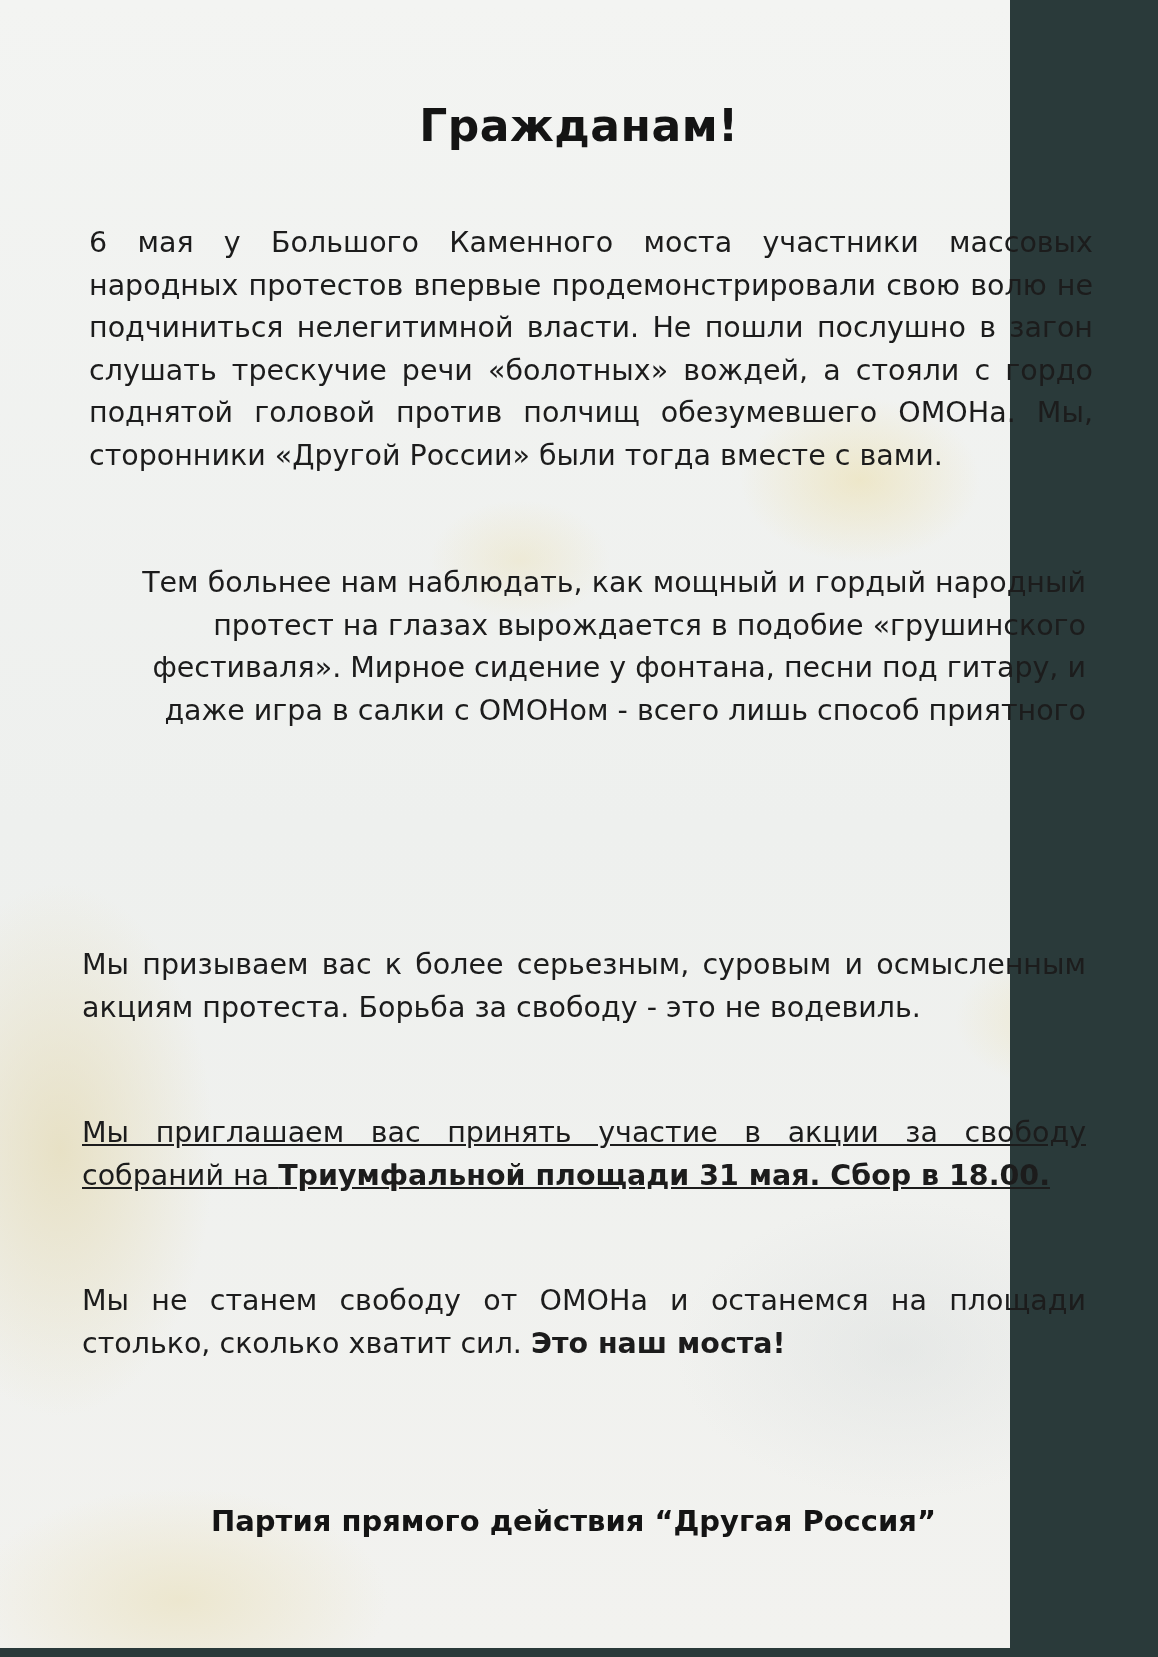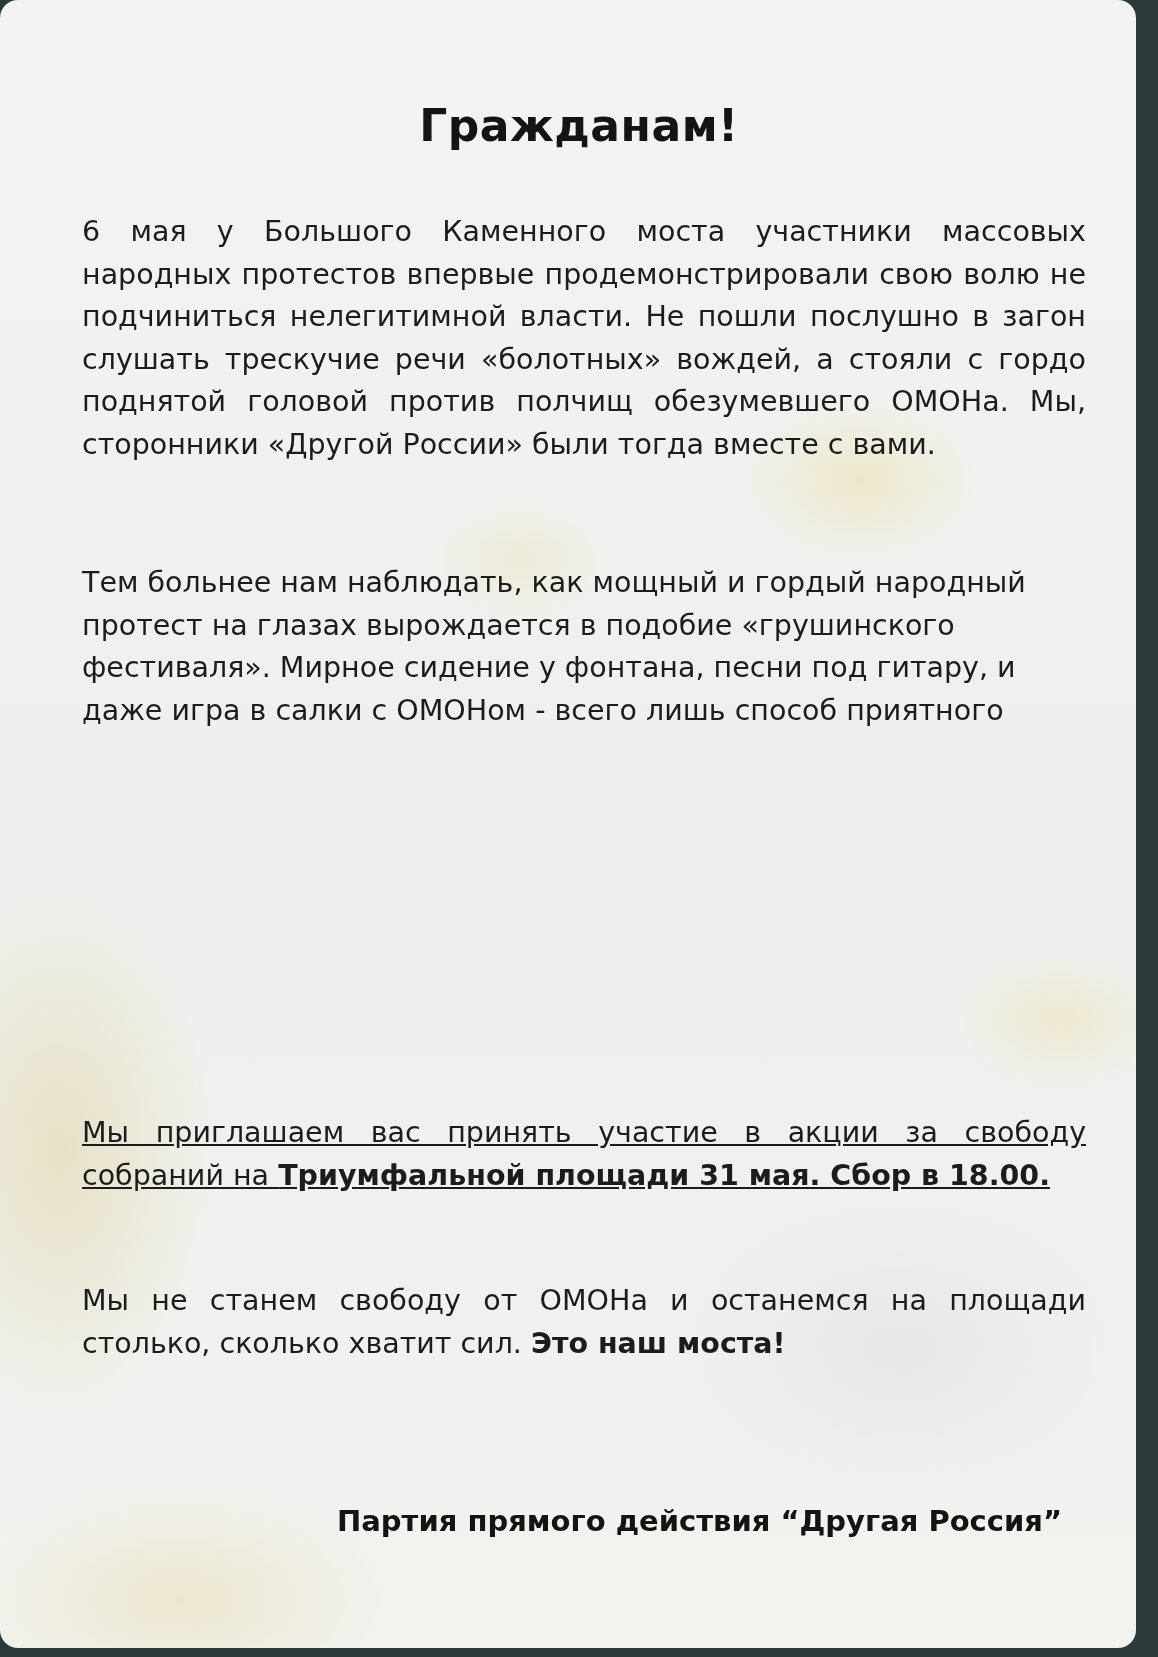--- a/index.html
+++ b/index.html
@@ -3,30 +3,29 @@
 <meta charset="utf-8">
 <style>
   html, body { margin: 0; padding: 0; }
   body {
     width: 1158px; height: 1657px; overflow: hidden;
     background: #2a3a3a;
     font-family: "DejaVu Sans", sans-serif;
   }
   .paper {
     position: absolute; left: 0; top: 0;
-    width: 1136px; height: 1648px;
+    width: 1010px; height: 1648px;
     background:
       radial-gradient(ellipse 220px 380px at 60px 1150px, rgba(230,222,190,0.85), rgba(230,222,190,0) 70%),
       radial-gradient(ellipse 260px 140px at 180px 1600px, rgba(236,230,205,0.95), rgba(236,230,205,0) 80%),
       radial-gradient(ellipse 160px 110px at 860px 480px, rgba(235,222,170,0.55), rgba(235,222,170,0) 75%),
       radial-gradient(ellipse 140px 90px at 1060px 1020px, rgba(235,222,170,0.45), rgba(235,222,170,0) 75%),
       radial-gradient(ellipse 120px 80px at 520px 560px, rgba(235,225,185,0.45), rgba(235,225,185,0) 75%),
       radial-gradient(ellipse 300px 200px at 900px 1350px, rgba(210,215,215,0.35), rgba(210,215,215,0) 75%),
       linear-gradient(180deg, #f3f4f2 0%, #eef0ee 50%, #f2f2ef 100%);
-    border-radius: 18px;
   }
   .ghost {
     position: absolute; left: 900px; top: 70px;
     font: bold 64px "DejaVu Sans", sans-serif;
     color: rgba(150,150,150,0.12); letter-spacing: 4px;
   }
   .title {
     position: absolute; left: 0; width: 1158px; top: 100px;
     text-align: center;
     font: bold 44px "DejaVu Sans", sans-serif;
@@ -48,28 +47,31 @@
   }
 </style>
 </head>
 <body>
 
 <div class="paper">
   <div class="ghost"></div>
 
   <div class="title">Гражданам!</div>
 
-  <div class="body-text" style="top:211px;">
+  <div class="body-text" style="top:222px;margin-left:7px;">
     <p class="p">6 мая у Большого Каменного моста участники массовых народных протестов впервые продемонстрировали свою волю не подчиниться нелегитимной власти.  Не пошли послушно в загон слушать трескучие речи «болотных» вождей, а стояли с гордо поднятой головой против полчищ обезумевшего ОМОНа. Мы, сторонники «Другой России» были тогда вместе с вами.</p>
   </div>
 
   <div class="body-text" style="top:562px;">
-    <p class="p" style="text-align:left;">Тем больнее нам наблюдать, как мощный и гордый народный протест на глазах вырождается в подобие «грушинского фестиваля». Мирное сидение у фонтана, песни под гитару, и даже игра в салки с ОМОНом - всего лишь способ приятного</p>
+    <p class="p" style="text-align:right;">Тем больнее нам наблюдать, как мощный и гордый народный протест на глазах вырождается в подобие «грушинского фестиваля». Мирное сидение у фонтана, песни под гитару, и даже игра в салки с ОМОНом - всего лишь способ приятного</p>
   </div>
 
+  <div class="body-text" style="top:944px;">
+    <p class="p">Мы призываем вас к более серьезным, суровым и осмысленным акциям протеста. Борьба за свободу - это не водевиль.</p>
+  </div>
 
   <div class="body-text" style="top:1112px;text-decoration:underline;">
     <p class="p">
       <span>Мы приглашаем вас принять участие в акции за свободу собраний на </span><span class="b">Триумфальной площади 31 мая. Сбор в 18.00.</span>
     </p>
   </div>
 
   <div class="body-text" style="top:1280px;">
     <p class="p">
       <span>Мы не станем свободу от ОМОНа и останемся на площади столько, сколько хватит сил. </span><span class="b">Это наш моста!</span>

